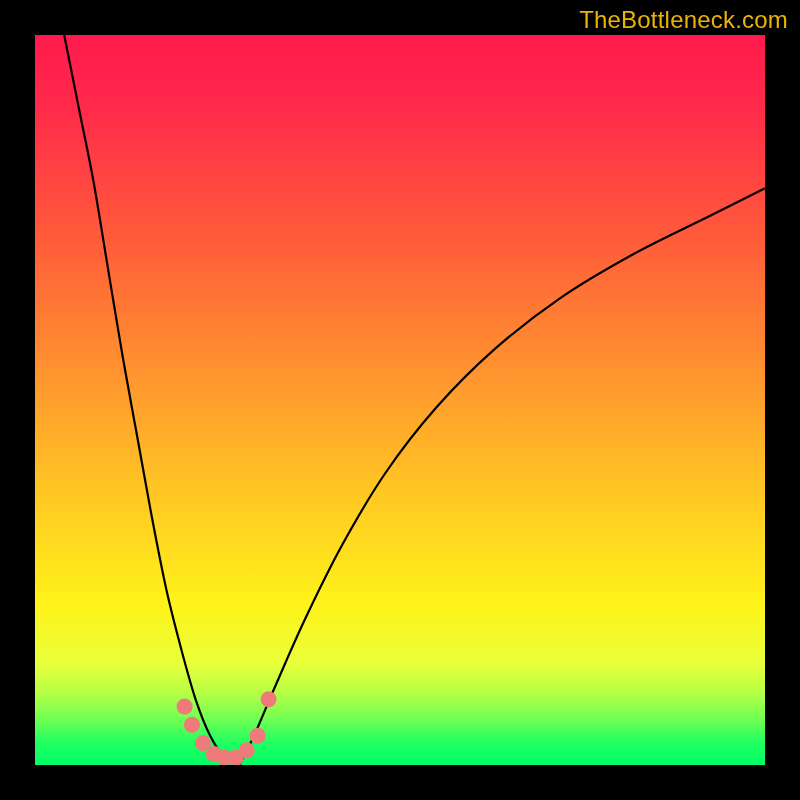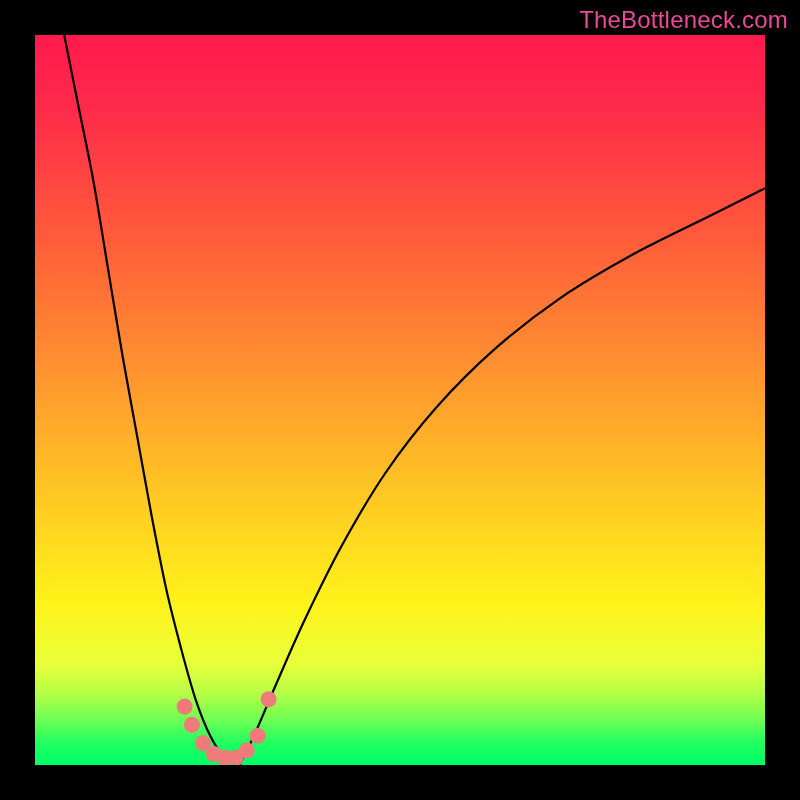--- a/index.html
+++ b/index.html
@@ -40,21 +40,21 @@
       #1fff60 97%,
       #00ff66 100%
     );
   }
   .watermark {
     position: absolute;
     top: 6px;
     right: 12px;
     font-size: 24px;
     font-weight: 500;
-    color: #ec4899;
+    color: #eab308;
     letter-spacing: 0.2px;
     user-select: none;
   }
   svg.curves {
     position: absolute;
     left: 0;
     top: 0;
     width: 730px;
     height: 730px;
   }

